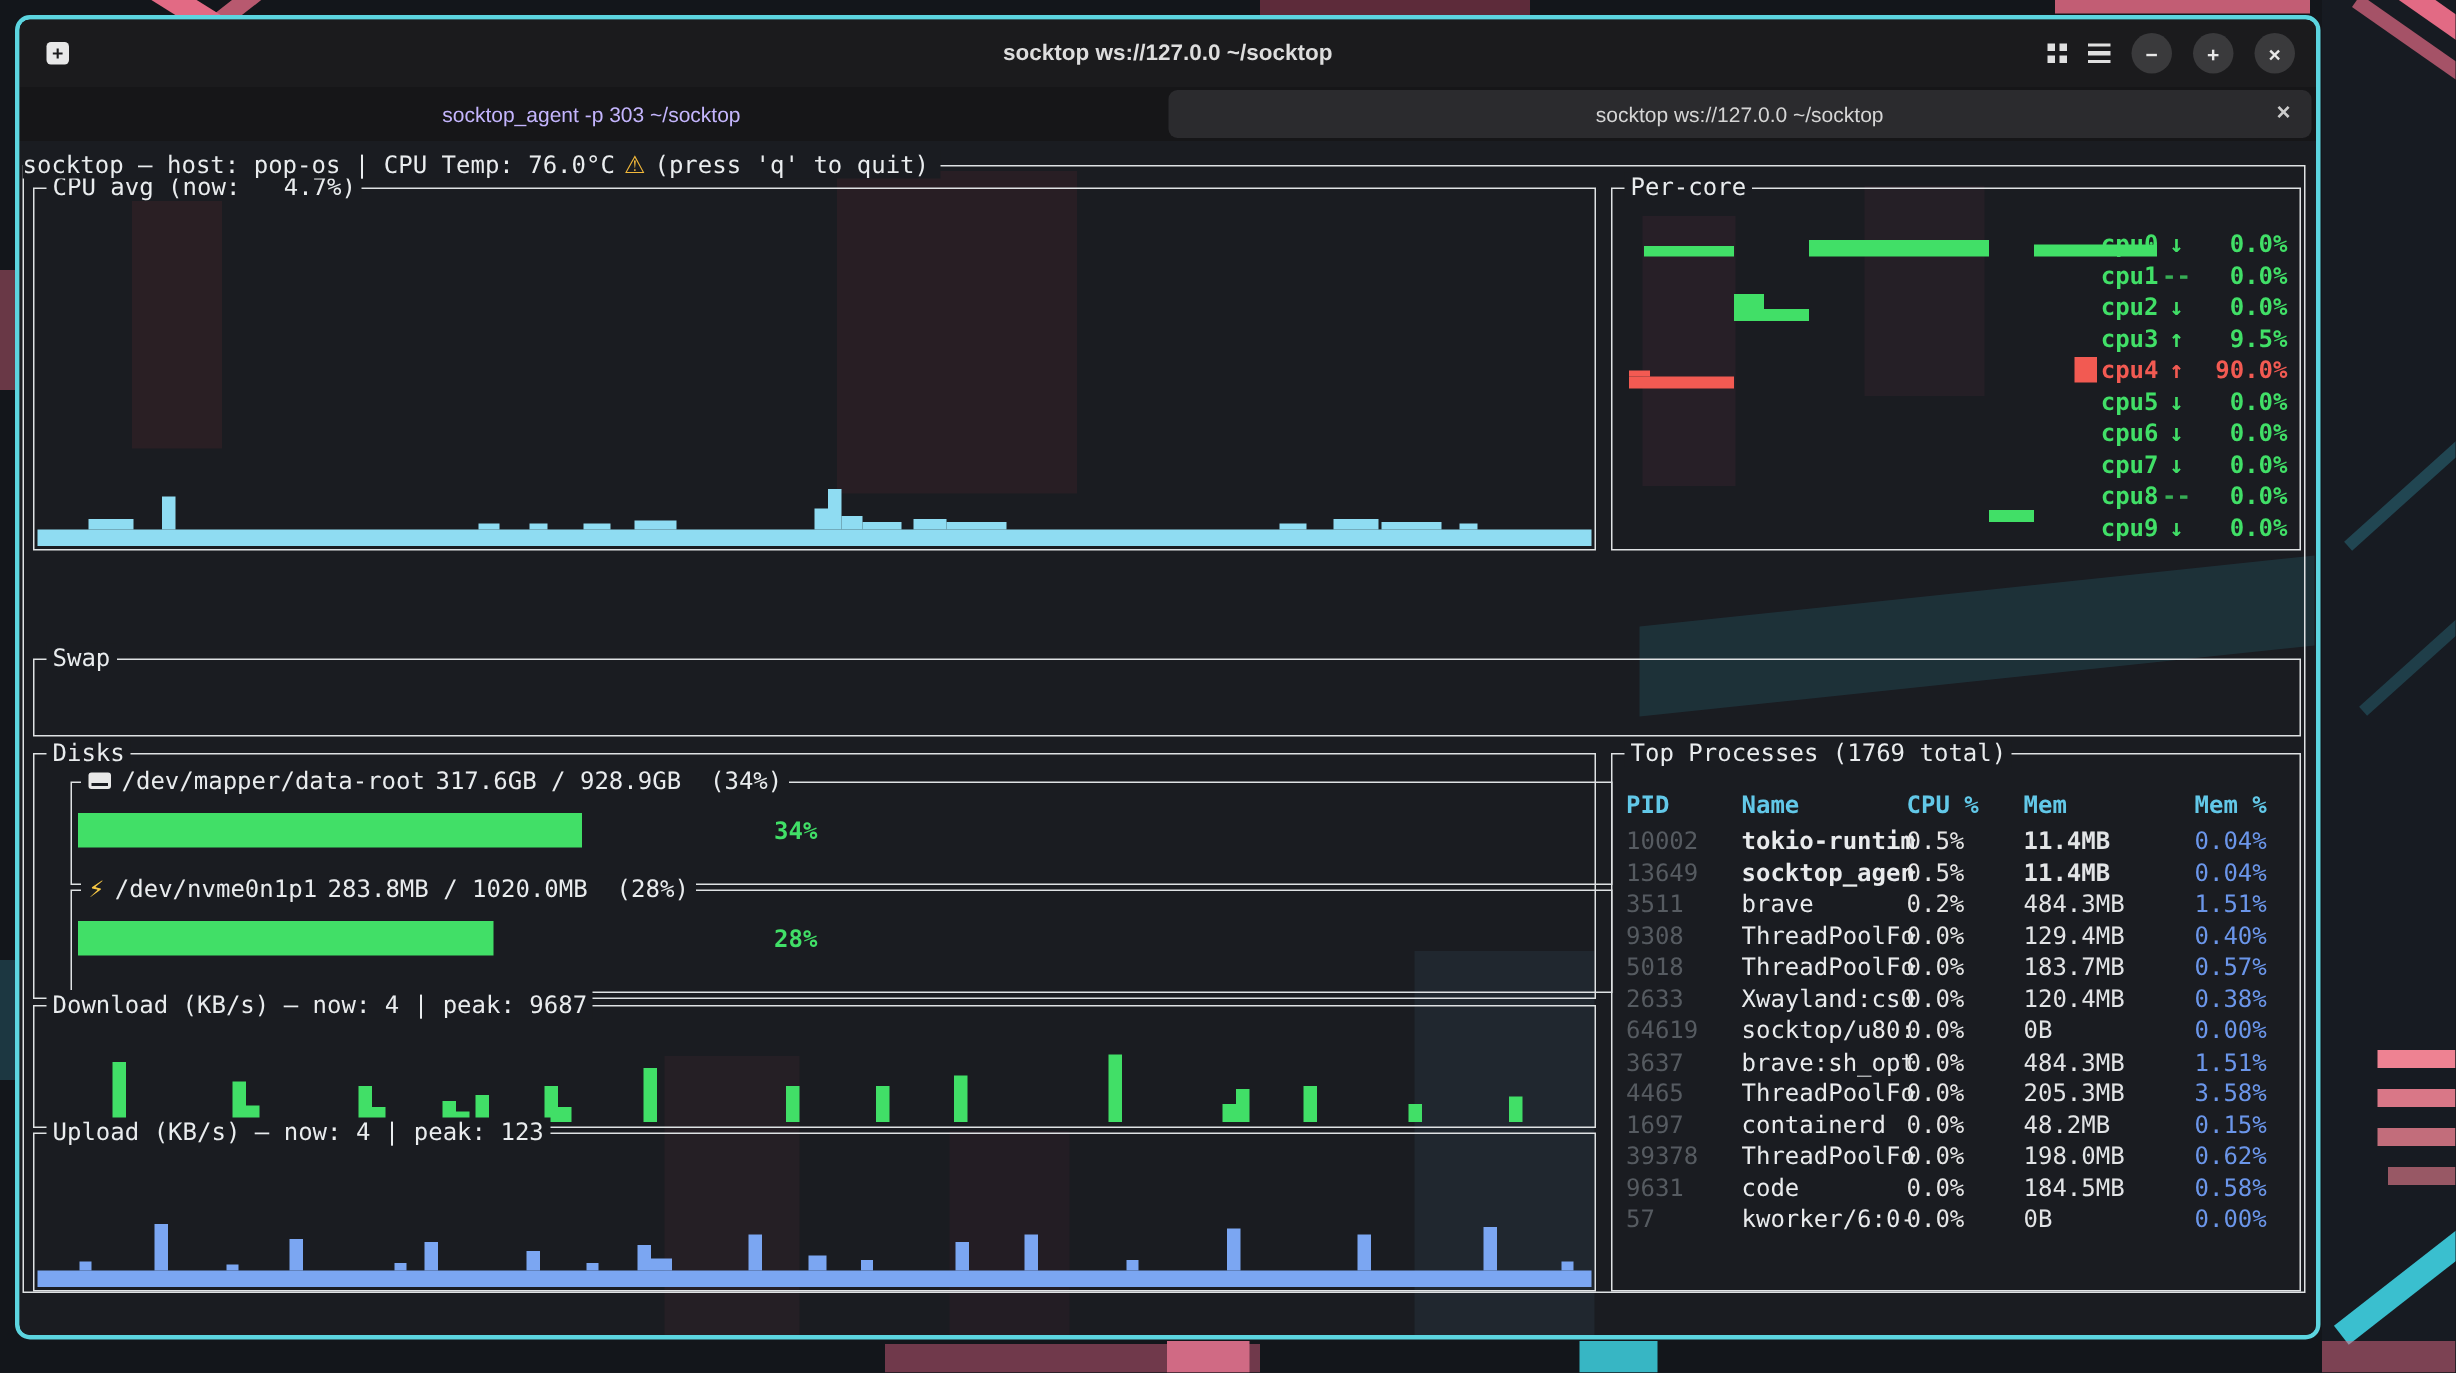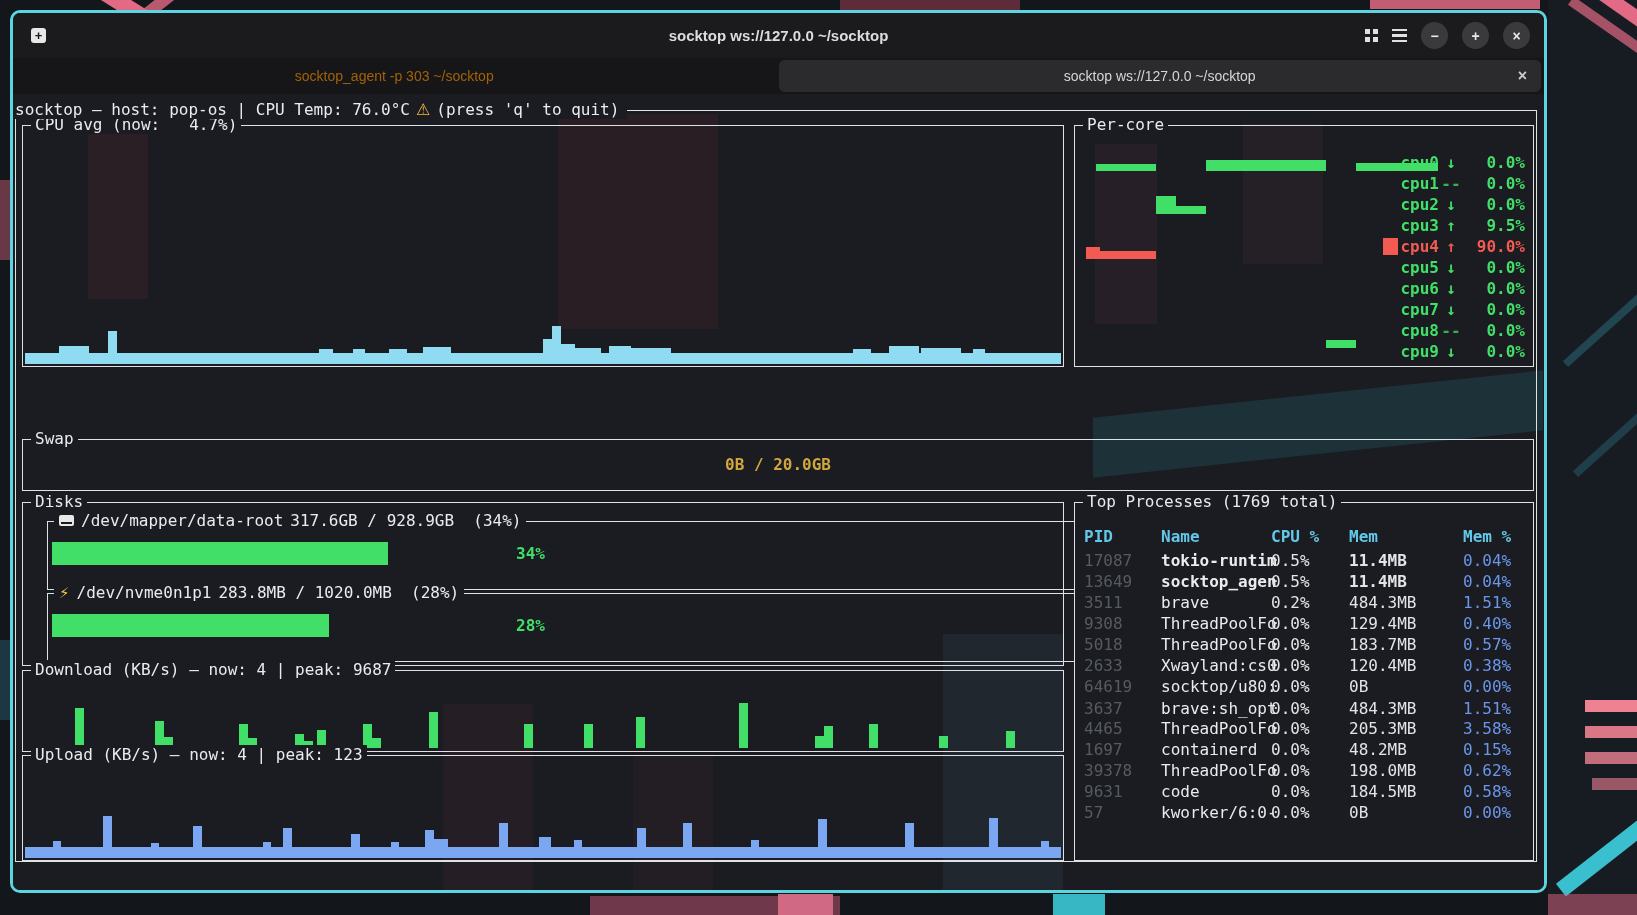--- a/index.html
+++ b/index.html
@@ -42,21 +42,21 @@
   .tb-right{margin-left:auto;display:flex;align-items:center;gap:14px;margin-right:14px;z-index:2;}
   .grid-icon{display:grid;grid-template-columns:5px 5px;grid-template-rows:5px 5px;gap:3px;cursor:pointer;}
   .grid-icon i{background:#e0e0e0;}
   .burger-icon{display:flex;flex-direction:column;gap:3px;cursor:pointer;}
   .burger-icon i{width:15px;height:2.5px;background:#e0e0e0;}
   .circ{width:27px;height:27px;border-radius:50%;background:#3a3a3c;color:#e8e8e8;
         display:flex;align-items:center;justify-content:center;font-size:14px;
         font-weight:bold;cursor:pointer;line-height:1;}
   .tabbar{height:36px;background:#161618;display:flex;flex:0 0 auto;}
   .tab{flex:1;display:flex;align-items:center;justify-content:center;position:relative;
-       color:#a16207;font-size:14px;cursor:pointer;}
+       color:#c4b5fd;font-size:14px;cursor:pointer;}
   .tab.active{background:#2b2b2e;border-radius:6px;margin:2px 3px;color:#d5d5d5;}
   .tab-close{position:absolute;right:14px;color:#cccccc;font-size:16px;font-weight:bold;}
 
   
   .term{flex:1;position:relative;background:#1a1c21;overflow:hidden;
         font-family:"DejaVu Sans Mono",monospace;font-size:16px;color:#e9ecee;}
   .deco{position:absolute;pointer-events:none;z-index:0;}
   .panel{position:absolute;border:1px solid #dfe2e4;z-index:1;}
   .ptitle{position:absolute;top:-11px;left:8px;background:#1a1c21;padding:0 4px;
           white-space:pre;color:#e9ecee;z-index:2;}
@@ -231,21 +231,20 @@
           <div class="core-row"><span>cpu6</span><span class="trend">↓</span><span class="cval">0.0%</span></div>
           <div class="core-row"><span>cpu7</span><span class="trend">↓</span><span class="cval">0.0%</span></div>
           <div class="core-row"><span>cpu8</span><span class="trend dim">--</span><span class="cval">0.0%</span></div>
           <div class="core-row"><span>cpu9</span><span class="trend">↓</span><span class="cval">0.0%</span></div>
         </div>
     </div>
 
 
     <div class="panel" style="left:9px;top:345px;width:1510px;height:50px;">
       <div class="ptitle">Swap</div>
-      <div class="centerlabel" style="top:15px;color:#d2a73c;">0B / 20.0GB</div>
     </div>
 
     <div class="panel" style="left:9px;top:408px;width:1040px;height:162px;">
       <div class="ptitle">Disks</div>
 
       <div class="subpanel" style="top:18px;">
         <div class="sub-title">
           <span class="disk-icon"></span>
           <span>/dev/mapper/data-root</span>
           <span>317.6GB / 928.9GB  (34%)</span>
@@ -315,21 +314,21 @@
           <div class="gbar b" style="left: 966px; width: 9px; height: 29px; bottom: 13px;"></div>
           <div class="gbar b" style="left: 1018px; width: 8px; height: 6px; bottom: 13px;"></div>
         </div>
       <div class="baseline b"></div>
     </div>
 
     <div class="panel" style="left:1061px;top:408px;width:458px;height:357px;">
       <div class="ptitle">Top Processes (1769 total)</div>
       <div class="proc-head" style="top:24px;" id="proc-head"><span class="pcell c-pid">PID</span><span class="pcell c-name">Name</span><span class="pcell c-cpu">CPU %</span><span class="pcell c-mem">Mem</span><span class="pcell c-memp">Mem %</span></div>
       <div id="proc-rows">
-          <div class="proc-row boldrow" style="top: 48px;"><span class="pcell c-pid">17087</span><span class="pcell c-name">tokio-runtim</span><span class="pcell c-cpu">0.5%</span><span class="pcell c-mem">11.4MB</span><span class="pcell c-memp">0.04%</span></div>
+          <div class="proc-row boldrow" style="top: 48px;"><span class="pcell c-pid">10002</span><span class="pcell c-name">tokio-runtim</span><span class="pcell c-cpu">0.5%</span><span class="pcell c-mem">11.4MB</span><span class="pcell c-memp">0.04%</span></div>
           <div class="proc-row boldrow" style="top: 69px;"><span class="pcell c-pid">13649</span><span class="pcell c-name">socktop_agen</span><span class="pcell c-cpu">0.5%</span><span class="pcell c-mem">11.4MB</span><span class="pcell c-memp">0.04%</span></div>
           <div class="proc-row" style="top: 90px;"><span class="pcell c-pid">3511</span><span class="pcell c-name">brave</span><span class="pcell c-cpu">0.2%</span><span class="pcell c-mem">484.3MB</span><span class="pcell c-memp">1.51%</span></div>
           <div class="proc-row" style="top: 111px;"><span class="pcell c-pid">9308</span><span class="pcell c-name">ThreadPoolFo</span><span class="pcell c-cpu">0.0%</span><span class="pcell c-mem">129.4MB</span><span class="pcell c-memp">0.40%</span></div>
           <div class="proc-row" style="top: 132px;"><span class="pcell c-pid">5018</span><span class="pcell c-name">ThreadPoolFo</span><span class="pcell c-cpu">0.0%</span><span class="pcell c-mem">183.7MB</span><span class="pcell c-memp">0.57%</span></div>
           <div class="proc-row" style="top: 153px;"><span class="pcell c-pid">2633</span><span class="pcell c-name">Xwayland:cs0</span><span class="pcell c-cpu">0.0%</span><span class="pcell c-mem">120.4MB</span><span class="pcell c-memp">0.38%</span></div>
           <div class="proc-row" style="top: 174px;"><span class="pcell c-pid">64619</span><span class="pcell c-name">socktop/u80:</span><span class="pcell c-cpu">0.0%</span><span class="pcell c-mem">0B</span><span class="pcell c-memp">0.00%</span></div>
           <div class="proc-row" style="top: 196px;"><span class="pcell c-pid">3637</span><span class="pcell c-name">brave:sh_opt</span><span class="pcell c-cpu">0.0%</span><span class="pcell c-mem">484.3MB</span><span class="pcell c-memp">1.51%</span></div>
           <div class="proc-row" style="top: 216px;"><span class="pcell c-pid">4465</span><span class="pcell c-name">ThreadPoolFo</span><span class="pcell c-cpu">0.0%</span><span class="pcell c-mem">205.3MB</span><span class="pcell c-memp">3.58%</span></div>
           <div class="proc-row" style="top: 237px;"><span class="pcell c-pid">1697</span><span class="pcell c-name">containerd</span><span class="pcell c-cpu">0.0%</span><span class="pcell c-mem">48.2MB</span><span class="pcell c-memp">0.15%</span></div>
           <div class="proc-row" style="top: 258px;"><span class="pcell c-pid">39378</span><span class="pcell c-name">ThreadPoolFo</span><span class="pcell c-cpu">0.0%</span><span class="pcell c-mem">198.0MB</span><span class="pcell c-memp">0.62%</span></div>

